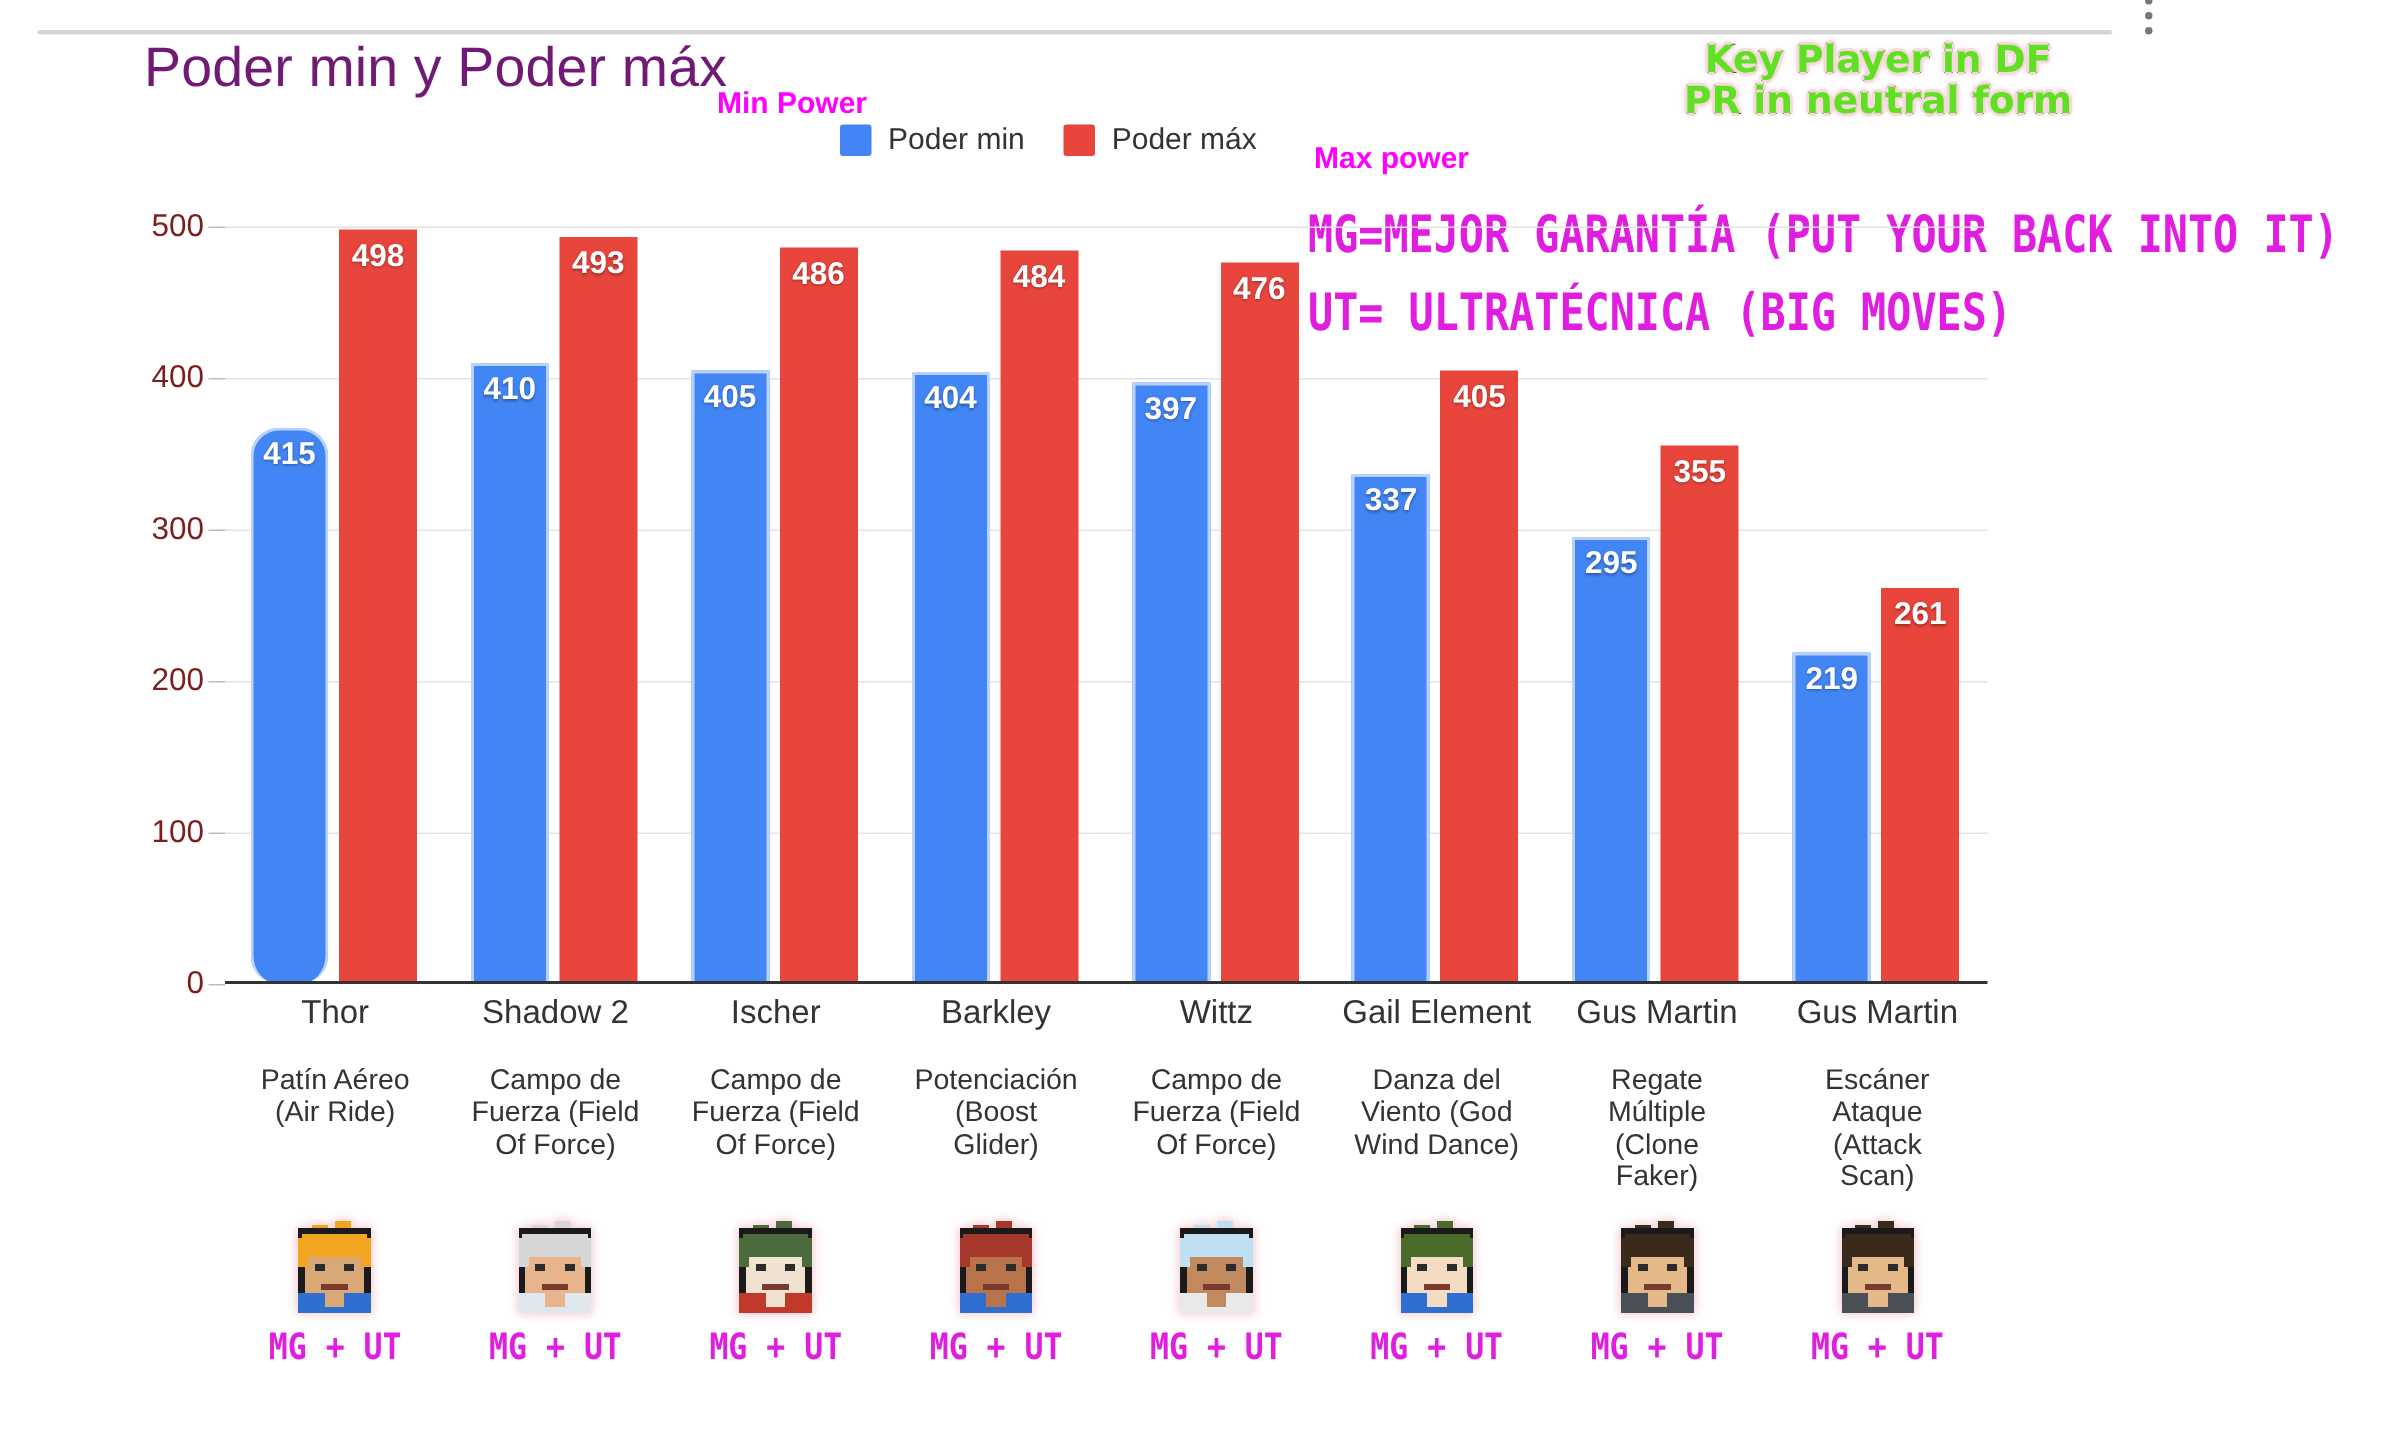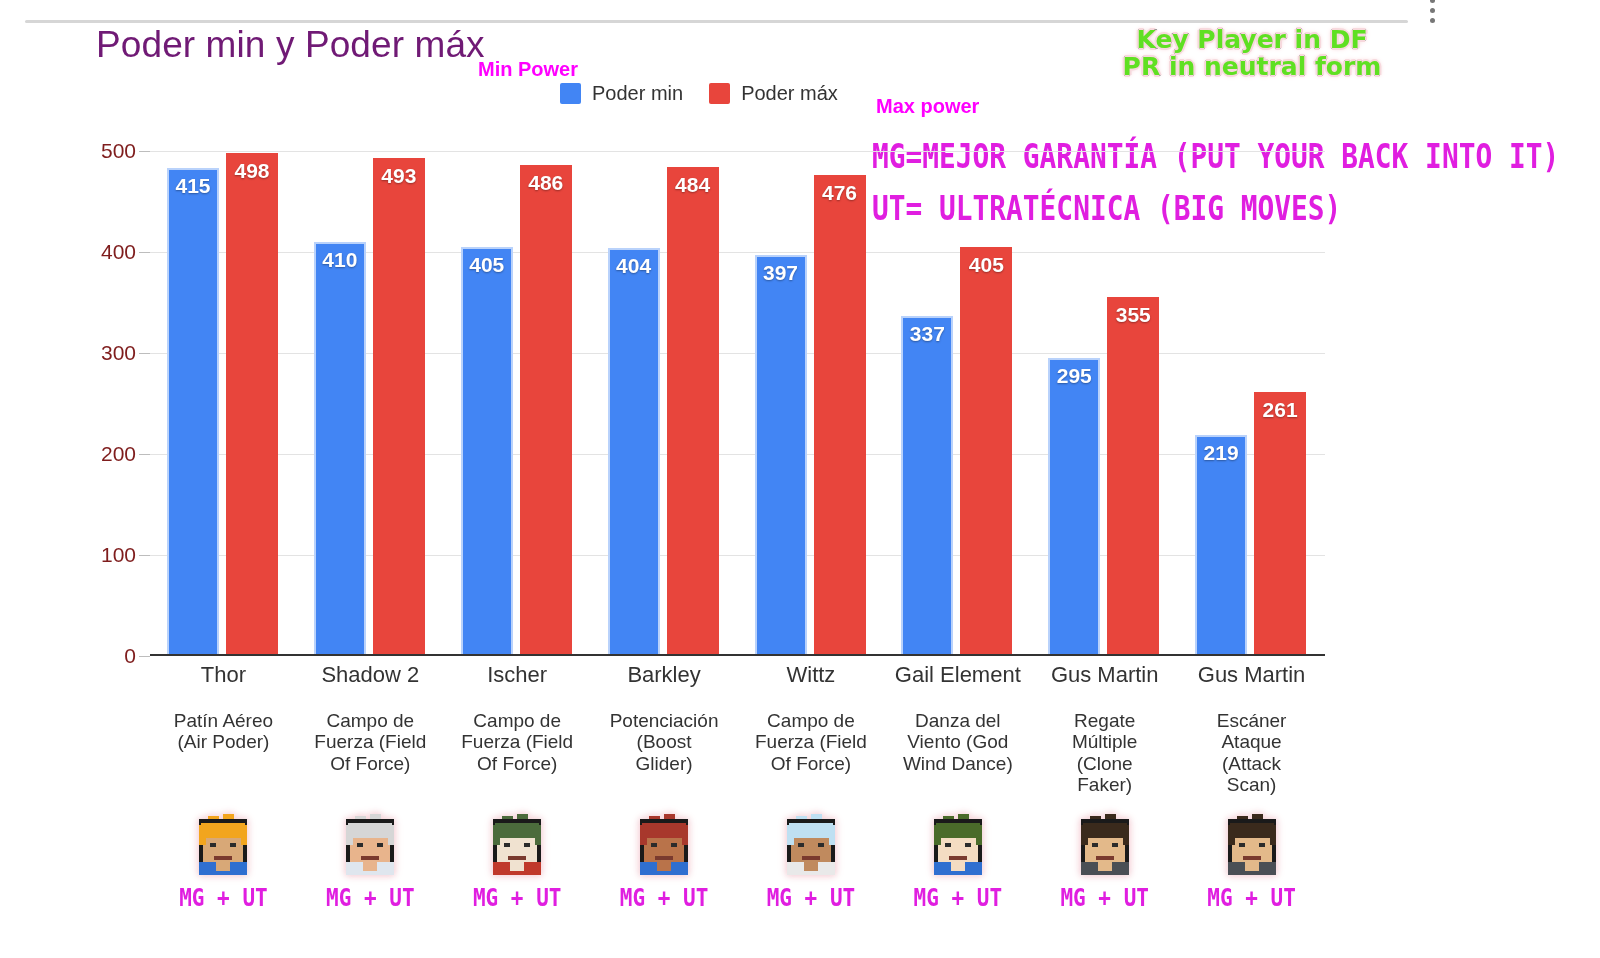--- a/index.html
+++ b/index.html
@@ -164,21 +164,21 @@
   <div class="plot" id="plot">
     <div id="gridlines">
         <div class="gridline" style="top: 404px;"></div>
         <div class="gridline" style="top: 303px;"></div>
         <div class="gridline" style="top: 202px;"></div>
         <div class="gridline" style="top: 101px;"></div>
         <div class="gridline" style="top: 0px;"></div>
       </div>
     <div class="groups" id="groups">
         <div class="group">
-          <div class="bar min" style="height: 488px;">
+          <div class="bar min" style="height: 371px; border-radius: 19px;">
             <div class="bar-label">415</div>
           </div>
           <div class="bar max" style="height: 502.98px;">
             <div class="bar-label">498</div>
           </div>
         </div>
         <div class="group">
           <div class="bar min" style="height: 414.1px;">
             <div class="bar-label">410</div>
           </div>
@@ -250,21 +250,21 @@
       <div style="position: absolute; left: 139px; top: 252px; width: 11px; height: 1px; background: rgb(189, 189, 189);"></div>
       <div class="ytick" style="position: absolute; left: 66px; top: 151px; right: auto;">500</div>
       <div style="position: absolute; left: 139px; top: 151px; width: 11px; height: 1px; background: rgb(189, 189, 189);"></div>
     </div>
 
   <div class="cats" id="cats">
       <div class="cat">
         <div class="cat-name">Thor</div>
         <div class="cat-move">
           <div>Patín Aéreo</div>
-          <div>(Air Poder)</div>
+          <div>(Air Ride)</div>
         </div>
       </div>
       <div class="cat">
         <div class="cat-name">Shadow 2</div>
         <div class="cat-move">
           <div>Campo de</div>
           <div>Fuerza (Field</div>
           <div>Of Force)</div>
         </div>
       </div>

